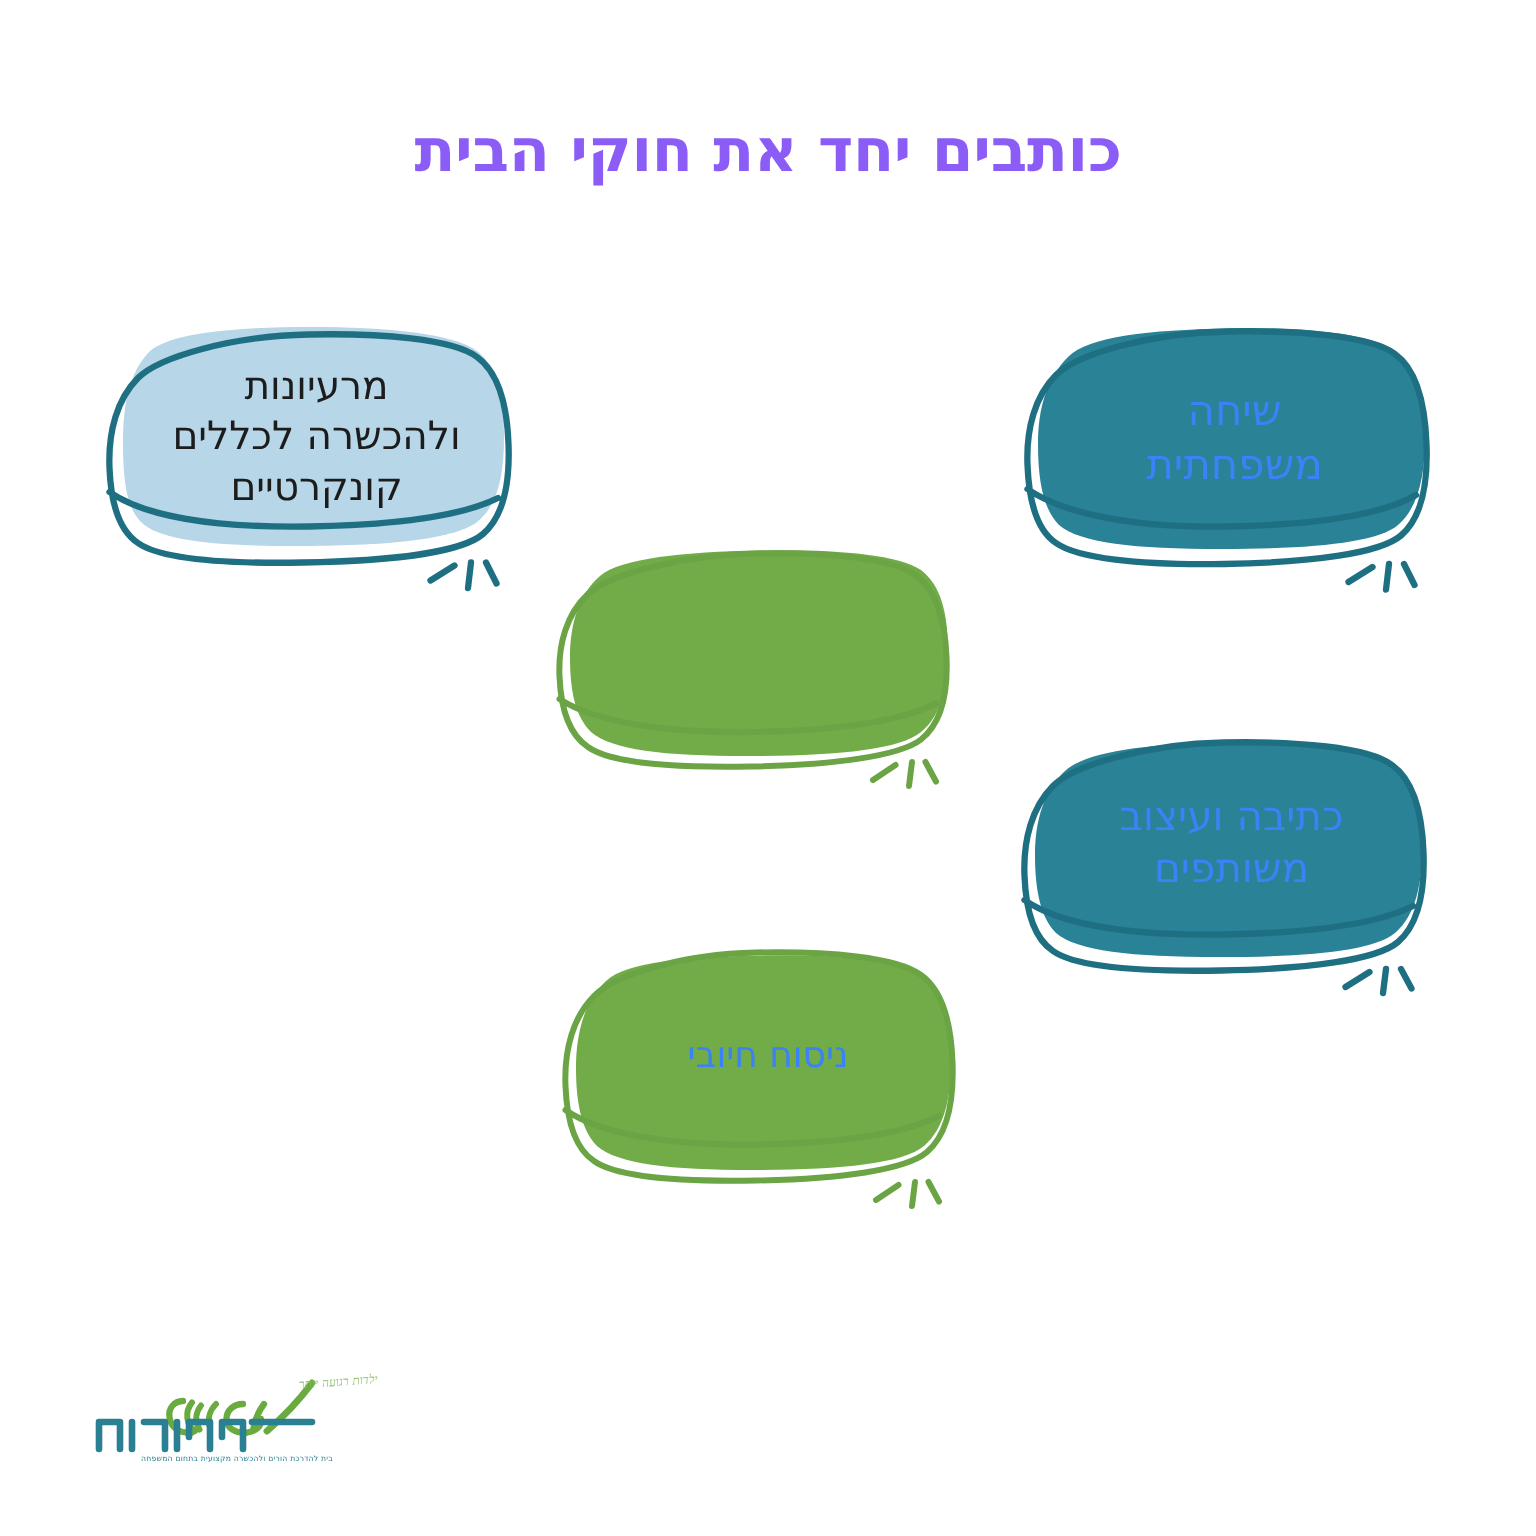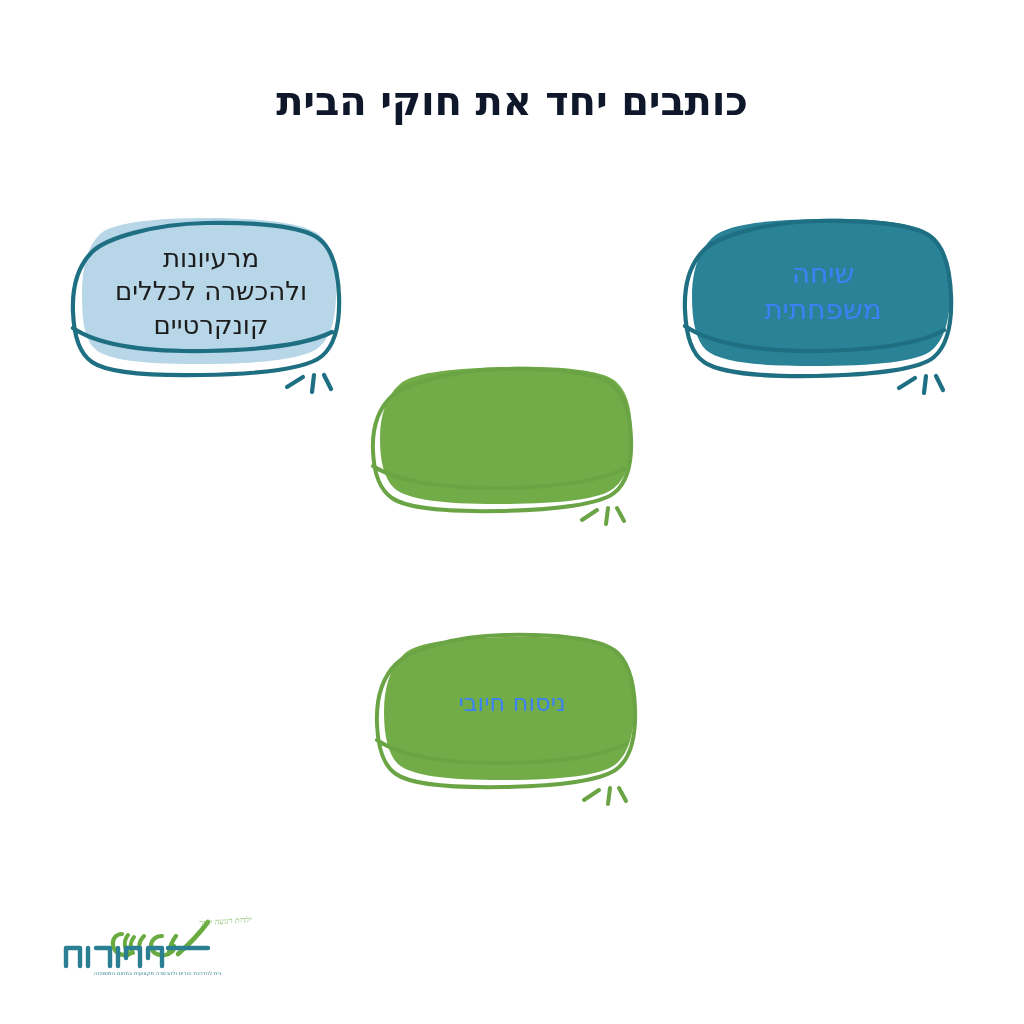--- a/index.html
+++ b/index.html
@@ -26,21 +26,21 @@
 
   
   .title {
     position: absolute;
     top: 78px;
     left: 0;
     width: 1024px;
     text-align: center;
     font-size: 40px;
     font-weight: 700;
-    color: #0f172a;
+    color: #8b5cf6;
     letter-spacing: -0.2px;
     line-height: 1.15;
     direction: rtl;
     white-space: nowrap;
   }
 
   
   .bubble {
     position: absolute;
     direction: rtl;
@@ -168,20 +168,40 @@
                M15,104 C38,119 84,127 146,126 C198,125 242,119 266,107" fill="none" stroke="#6aa444" stroke-width="4" stroke-linecap="round" stroke-linejoin="round"></path>
       <g stroke="#6aa444" stroke-width="4" stroke-linecap="round">
         <line x1="224" y1="158" x2="239" y2="148"></line>
         <line x1="248" y1="162" x2="250" y2="146"></line>
         <line x1="266" y1="159" x2="259" y2="146"></line>
       </g>
     </svg>
   </div>
 
 
+  <div class="bubble" style="left:666px; top:490px; width:310px; height:172px;">
+    <svg class="shape" viewBox="0 0 310 172">
+      <path d="M44,24 C30,37 24,57 24,80 C24,104 28,122 38,132
+               C52,144 88,148 146,148 C206,148 250,144 264,132
+               C278,120 282,99 282,76 C282,48 276,28 262,18
+               C246,7 198,4 150,5 C98,6 58,11 44,24 Z" fill="#2a8296"></path>
+      <path d="M36,34 C22,48 16,70 17,94 C18,120 24,136 36,144
+               C50,154 90,158 148,157 C206,156 252,150 266,138
+               C280,126 284,104 283,78 C282,50 276,30 262,20
+               C246,8 198,4 150,5 C98,6 50,20 36,34 Z
+               M17,110 C40,126 86,134 150,133 C206,132 252,126 276,114" fill="none" stroke="#1f6f83" stroke-width="4.2" stroke-linecap="round" stroke-linejoin="round"></path>
+      <g stroke="#1f6f83" stroke-width="4.2" stroke-linecap="round">
+        <line x1="231" y1="168" x2="247" y2="158"></line>
+        <line x1="256" y1="172" x2="258" y2="156"></line>
+        <line x1="275" y1="169" x2="268" y2="156"></line>
+      </g>
+    </svg>
+    <div class="label txt-light" style="top:38px; font-size:27px;">כתיבה ועיצוב
+משותפים</div>
+  </div>
 
   <div class="bubble" style="left:362px; top:632px; width:300px; height:172px;">
     <svg class="shape" viewBox="0 0 300 172">
       <path d="M42,22 C28,35 22,56 22,80 C22,104 26,122 36,132
                C50,144 84,148 140,148 C196,148 240,144 254,132
                C268,120 272,99 272,76 C272,48 266,28 252,18
                C236,7 190,4 144,5 C96,6 56,9 42,22 Z" fill="#72ac48"></path>
       <path d="M34,32 C20,46 14,68 15,92 C16,118 22,134 34,142
                C48,152 86,156 142,155 C198,154 242,148 256,136
                C270,124 274,102 273,76 C272,48 266,28 252,18

